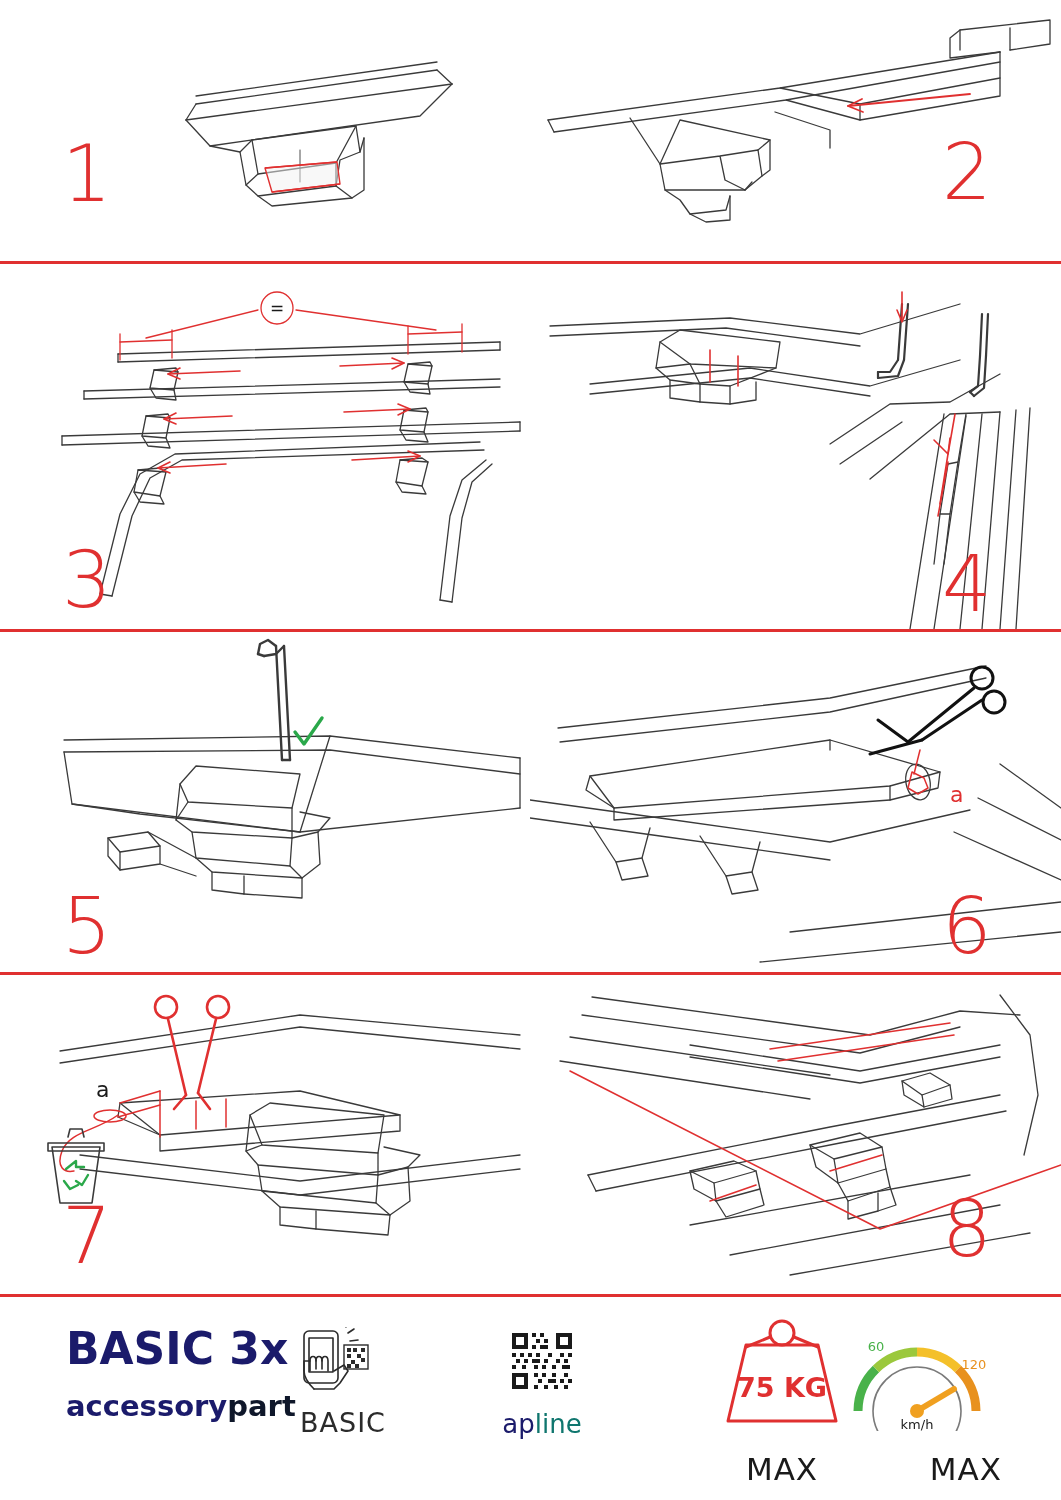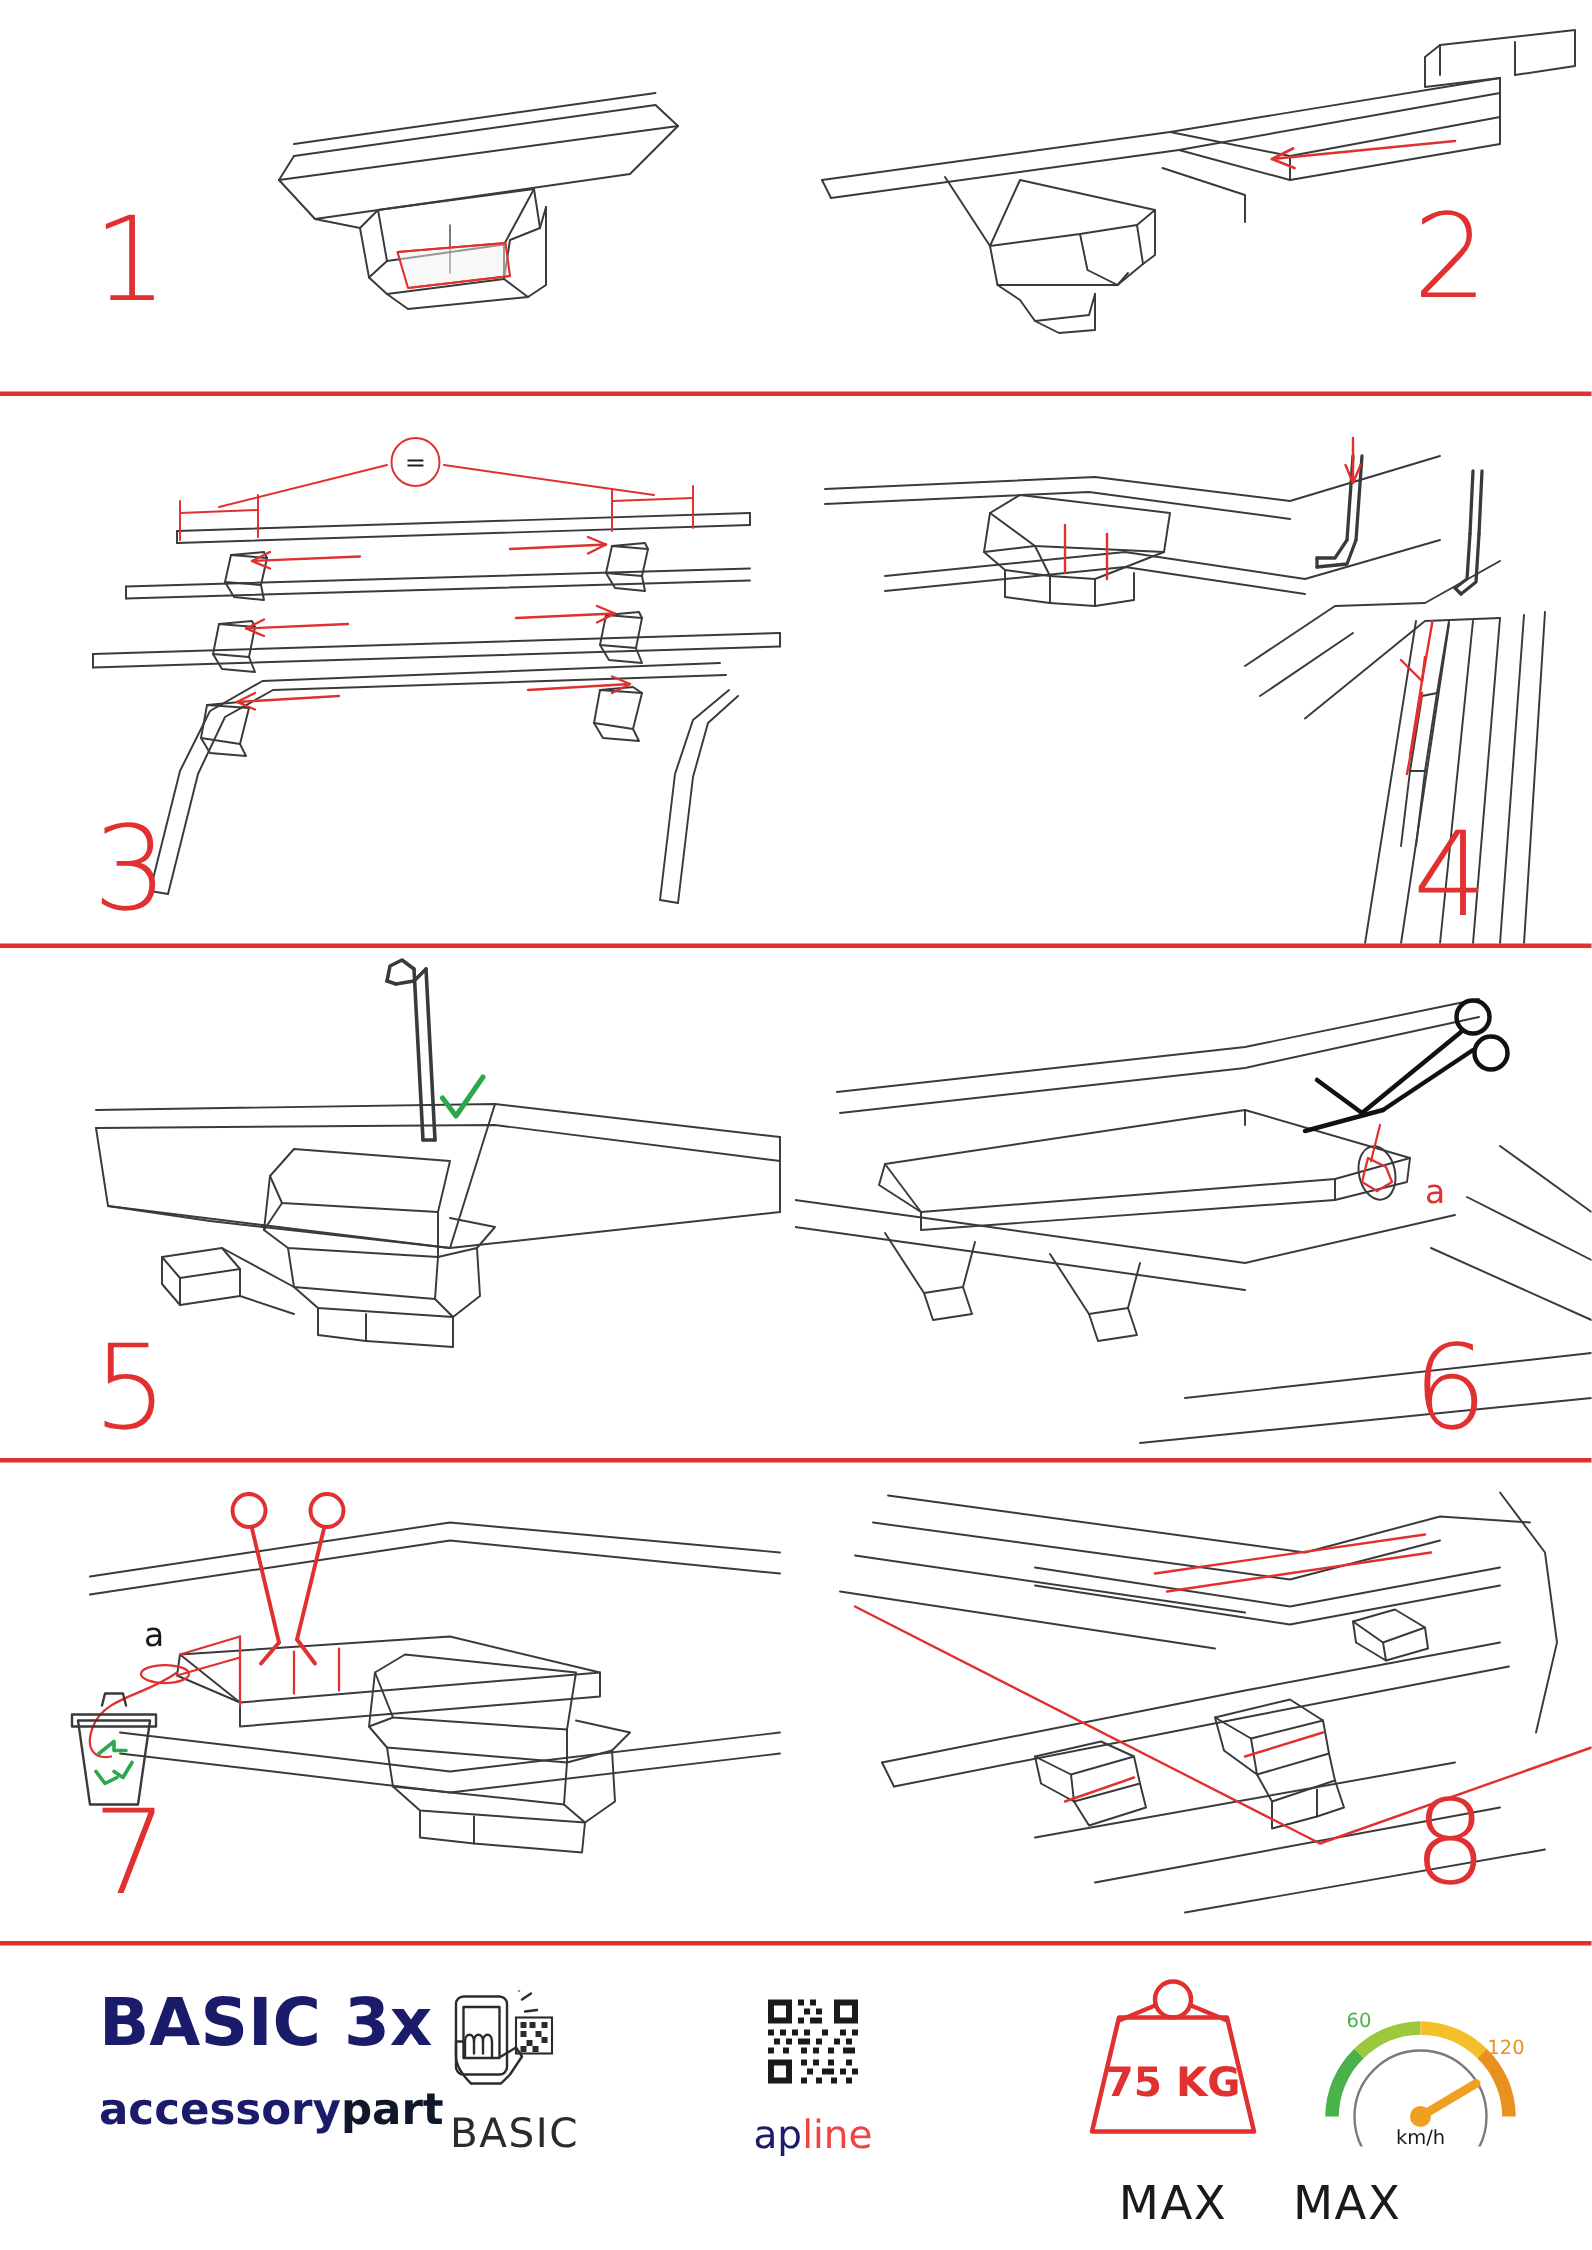--- a/index.html
+++ b/index.html
@@ -121,35 +121,35 @@
     top: 30px;
     width: 120px;
     text-align: center;
   }
   .logo-apline .label {
     font-family: "DejaVu Sans", sans-serif;
     font-size: 26px;
     color: #1b1b6b;
     margin-top: 14px;
   }
-  .logo-apline .label .ln { color: #ef4444; }
+  .logo-apline .label .ln { color: #0f766e; }
 
   .weight-block {
     position: absolute;
     left: 702px;
     top: 14px;
     width: 160px;
     text-align: center;
   }
   .speed-block {
     position: absolute;
-    left: 862px;
+    left: 832px;
     top: 14px;
     width: 170px;
-    text-align: left;
+    text-align: right;
   }
   .maxlabel {
     font-family: "DejaVu Sans", sans-serif;
     font-size: 31px;
     color: #1a1a1a;
     letter-spacing: 1px;
     margin-top: 20px;
   }
   .kgtext {
     font-family: "DejaVu Sans", sans-serif;

